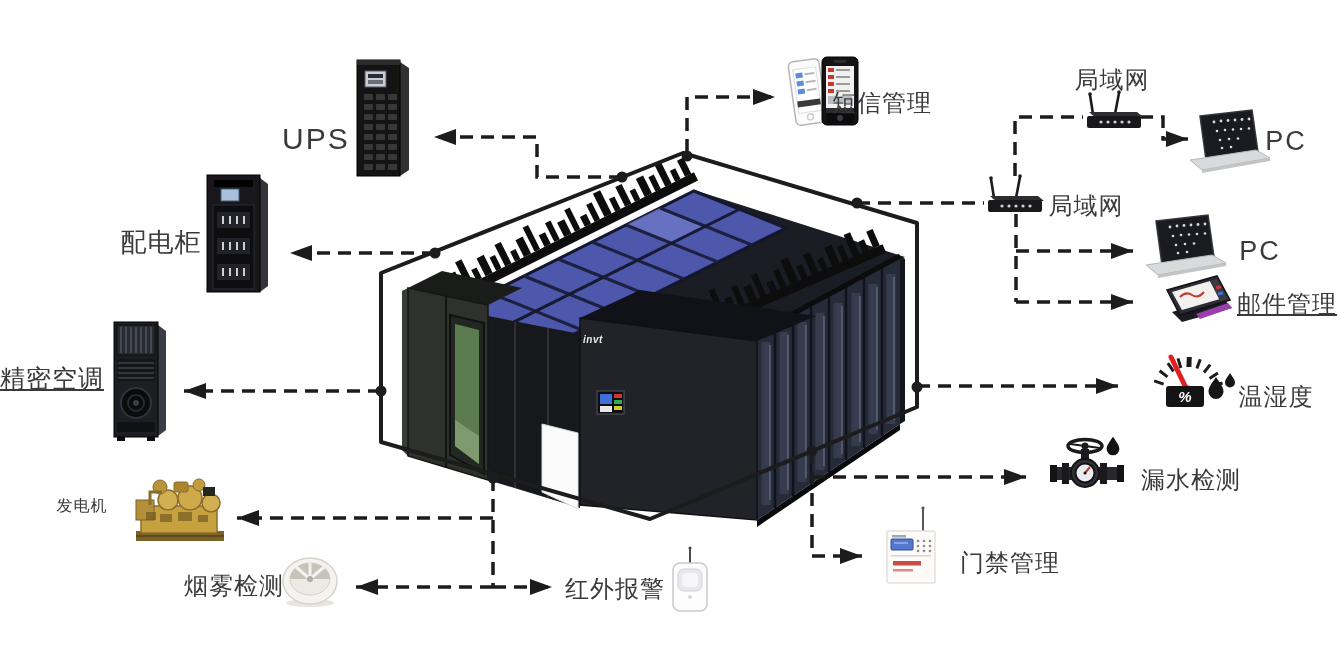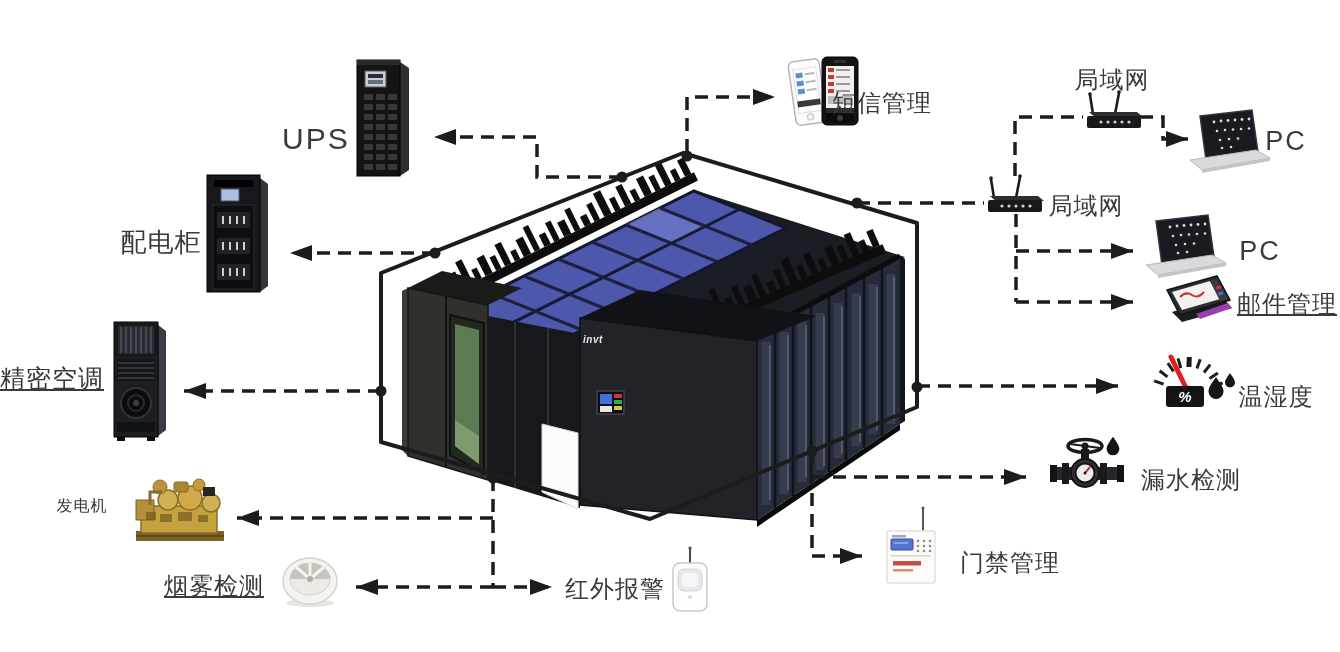--- a/index.html
+++ b/index.html
@@ -474,21 +474,21 @@
       <rect x="891" y="555" width="40" height="1.5" fill="#d8d5cd"></rect>
       <rect x="893" y="561" width="28" height="4.5" fill="#c23b30" opacity="0.9"></rect>
       <rect x="893" y="569" width="20" height="2.5" fill="#d98d82"></rect>
     </g>
   </svg>
 
   <div class="lbl big" style="left:282px;top:122px;width:64px;">UPS</div>
   <div class="lbl mid" style="left:111px;top:228px;width:100px;">配电柜</div>
   <div class="lbl std" style="left:0px;top:364px;width:102px;font-size:25px;text-decoration:underline;">精密空调</div>
   <div class="lbl std" style="left:33px;top:497px;width:98px;font-size:16px;">发电机</div>
-  <div class="lbl std" style="left:164px;top:572px;width:100px;text-decoration:underline;">烟雾检测</div>
+  <div class="lbl std" style="left:184px;top:572px;width:100px;">烟雾检测</div>
   <div class="lbl std" style="left:564px;top:575px;width:102px;">红外报警</div>
   <div class="lbl std" style="left:830px;top:89px;width:102px;text-align:right;">短信管理</div>
   <div class="lbl std" style="left:1068px;top:66px;width:88px;">局域网</div>
   <div class="lbl std" style="left:1042px;top:192px;width:88px;">局域网</div>
   <div class="lbl pc" style="left:1260px;top:126px;width:52px;">PC</div>
   <div class="lbl pc" style="left:1234px;top:236px;width:52px;">PC</div>
   <div class="lbl std" style="left:1237px;top:290px;width:100px;text-decoration:underline;">邮件管理</div>
   <div class="lbl std" style="left:1238px;top:383px;width:76px;">温湿度</div>
   <div class="lbl std" style="left:1141px;top:466px;width:96px;">漏水检测</div>
   <div class="lbl std" style="left:960px;top:549px;width:96px;">门禁管理</div>

